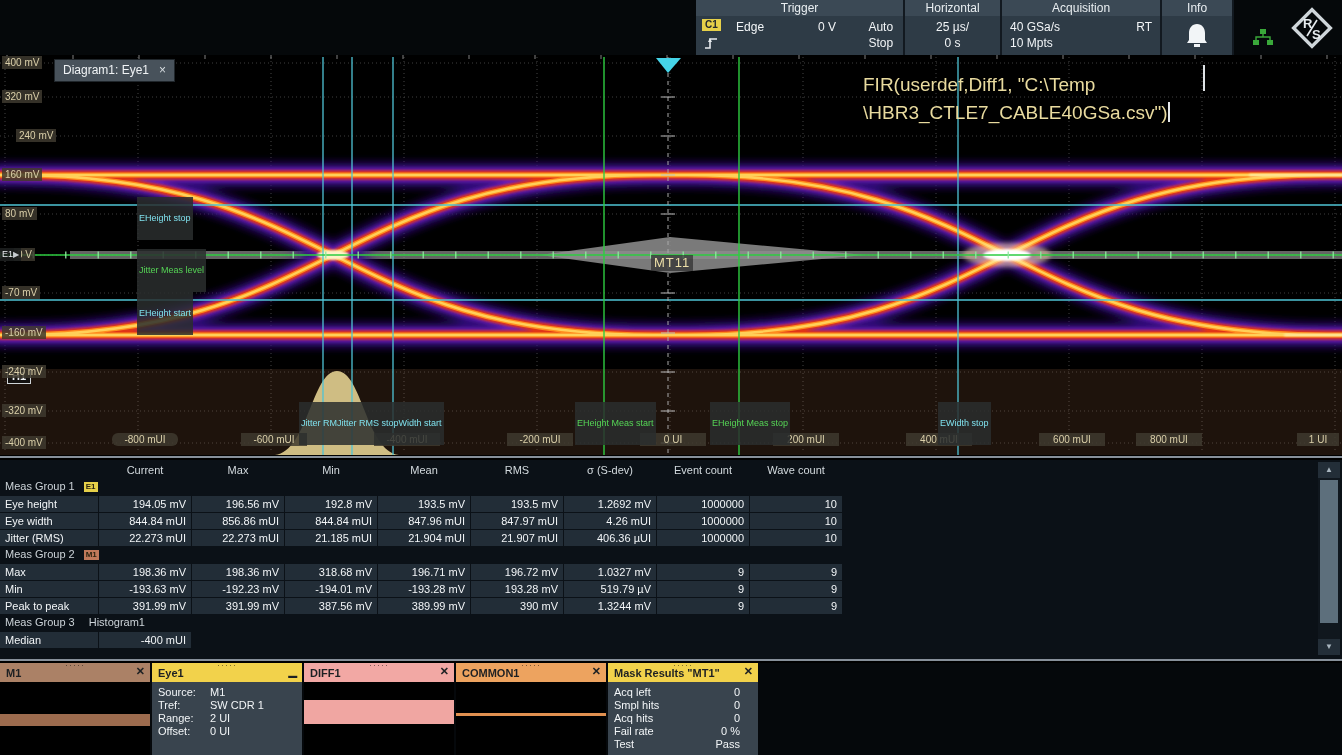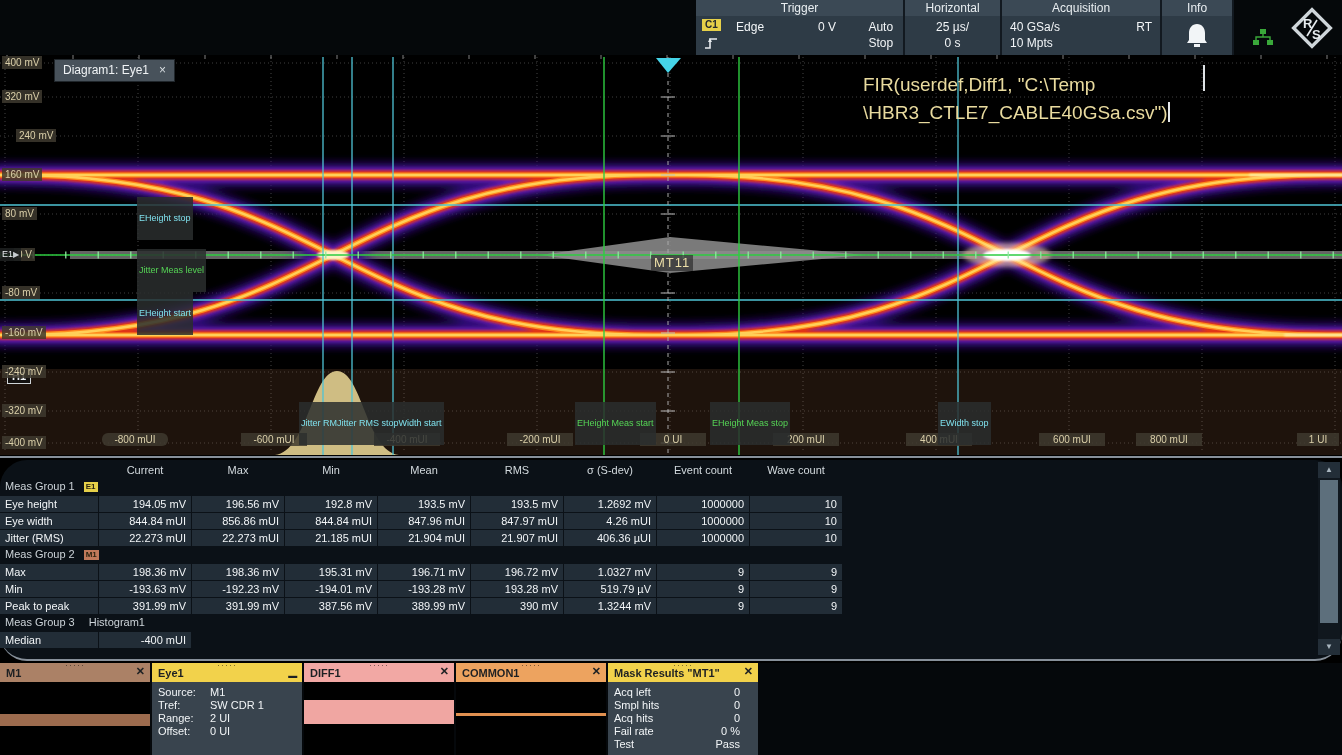--- a/index.html
+++ b/index.html
@@ -51,21 +51,21 @@
            color:#f0f3f5;font-size:11px;font-weight:bold;line-height:14px;padding:0 4px;}
   .e1-chip{position:absolute;left:0;top:193px;background:rgba(28,30,30,.92);color:#e8ecef;font-size:9px;
            line-height:12px;padding:0 2px;z-index:3;}
   .e1-chip .arr{color:#c8cdd1;font-size:8px;}
   .fir{position:absolute;left:863px;top:16px;width:360px;color:#e9db9f;font-size:19px;line-height:28px;
        white-space:pre;}
   .fir .caret{display:inline-block;width:2px;height:20px;background:#e4e7ea;vertical-align:-3px;}
   .fir-bar{position:absolute;left:1203px;top:10px;width:2px;height:26px;background:#dfe3e6;}
   
   .results{position:absolute;top:460px;left:0;width:1342px;height:199px;background:#0b1117;
-           border-bottom:2px solid #87909a;border-radius:27px;}
+           border-bottom:2px solid #87909a;}
   .tblwrap{position:absolute;left:0;top:2px;width:860px;}
   .t-row{display:grid;grid-template-columns:98px repeat(8,92px);gap:1px;margin-top:1px;}
   .t-head{margin-top:0;}
   .t-head .hc{background:transparent;color:#d3dade;font-size:11px;line-height:16px;text-align:center;}
   .cell{background:#222d37;color:#f2f5f7;font-size:11px;line-height:16px;}
   .lab{padding-left:5px;text-align:left;}
   .val{padding-right:5px;text-align:right;}
   .t-group{height:16px;line-height:15px;color:#ccd3d8;font-size:11px;padding-left:5px;margin-top:1px;}
   .g-badge{display:inline-block;font-size:8px;font-weight:bold;color:#2c2410;line-height:10px;
            padding:0 2px;margin-left:9px;vertical-align:1px;}
@@ -215,28 +215,28 @@
   <div class="h1-chip">H1</div>
   <div class="e1-chip"><span>E1</span><span class="arr">▶</span></div>
 
   <div>
       <div class="axis-chip" style="top: 1px; left: 2px;">400 mV</div>
       <div class="axis-chip" style="top: 35px; left: 2px;">320 mV</div>
       <div class="axis-chip" style="top: 74px; left: 16px;">240 mV</div>
       <div class="axis-chip" style="top: 113px; left: 2px;">160 mV</div>
       <div class="axis-chip" style="top: 152px; left: 2px;">80 mV</div>
       <div class="axis-chip" style="top: 193px; left: 14px;">0 V</div>
-      <div class="axis-chip" style="top: 231px; left: 2px;">-80 mV</div>
+      <div class="axis-chip" style="top: 231px; left: 2px;">-70 mV</div>
       <div class="axis-chip" style="top: 271px; left: 2px; text-align: right;">-160 mV</div>
       <div class="axis-chip" style="top: 310px; left: 2px;">-240 mV</div>
       <div class="axis-chip" style="top: 349px; left: 2px;">-320 mV</div>
       <div class="axis-chip" style="top: 381px; left: 2px;">-400 mV</div>
     </div>
   <div>
-      <div class="axis-chip x-chip" style="top: 378px; left: 102px; width: 60px; border-radius: 6px;">-800 mUI</div>
+      <div class="axis-chip x-chip" style="top: 378px; left: 112px; width: 60px; border-radius: 6px;">-800 mUI</div>
       <div class="axis-chip x-chip" style="top: 378px; left: 241px; width: 60px;">-600 mUI</div>
       <div class="axis-chip x-chip" style="top: 378px; left: 374px; width: 60px;">-400 mUI</div>
       <div class="axis-chip x-chip" style="top: 378px; left: 507px; width: 60px;">-200 mUI</div>
       <div class="axis-chip x-chip" style="top: 378px; left: 640px; width: 60px;">0 UI</div>
       <div class="axis-chip x-chip" style="top: 378px; left: 773px; width: 60px;">200 mUI</div>
       <div class="axis-chip x-chip" style="top: 378px; left: 906px; width: 60px;">400 mUI</div>
       <div class="axis-chip x-chip" style="top: 378px; left: 1039px; width: 60px;">600 mUI</div>
       <div class="axis-chip x-chip" style="top: 378px; left: 1136px; width: 60px;">800 mUI</div>
       <div class="axis-chip x-chip" style="top: 378px; left: 1297px; width: 36px;">1 UI</div>
     </div>
@@ -296,21 +296,21 @@
         <div class="cell val">21.907 mUI</div>
         <div class="cell val">406.36 µUI</div>
         <div class="cell val">1000000</div>
         <div class="cell val">10</div>
       </div>
       <div class="t-group"><span>Meas Group 2</span><span class="g-badge" style="background: rgb(192, 121, 90);">M1</span></div>
       <div class="t-row">
         <div class="cell lab">Max</div>
         <div class="cell val">198.36 mV</div>
         <div class="cell val">198.36 mV</div>
-        <div class="cell val">195.31 mV</div>
+        <div class="cell val">318.68 mV</div>
         <div class="cell val">196.71 mV</div>
         <div class="cell val">196.72 mV</div>
         <div class="cell val">1.0327 mV</div>
         <div class="cell val">9</div>
         <div class="cell val">9</div>
       </div>
       <div class="t-row">
         <div class="cell lab">Min</div>
         <div class="cell val">-193.63 mV</div>
         <div class="cell val">-192.23 mV</div>

